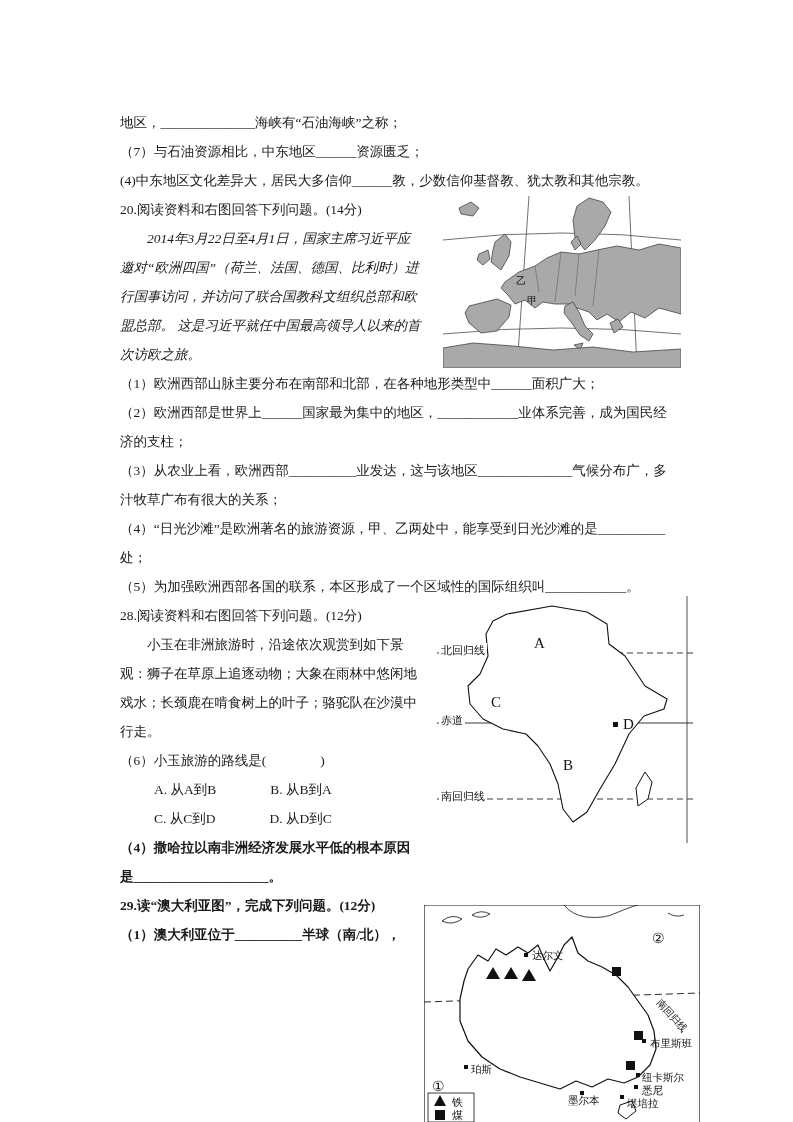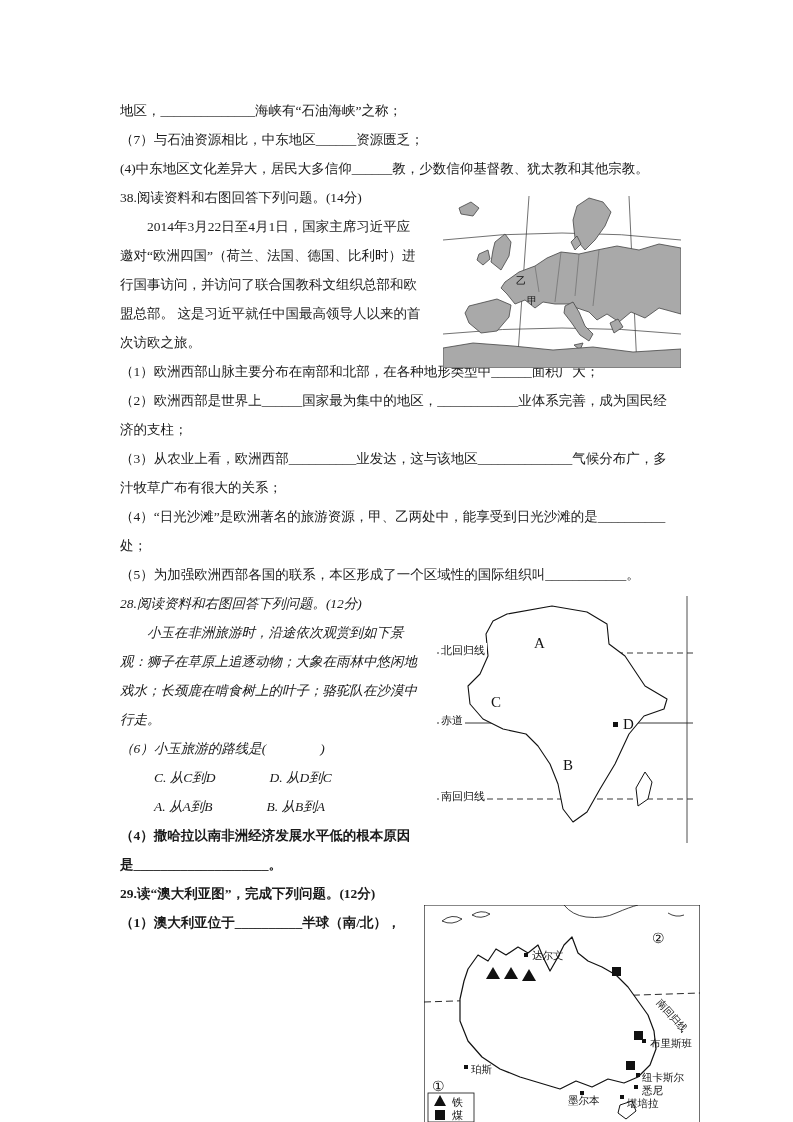--- a/index.html
+++ b/index.html
@@ -7,61 +7,61 @@
   .page {
     position: relative;
     width: 793px;
     height: 1122px;
     background: #ffffff;
     color: #1a1a1a;
     font-family: "Liberation Serif", "DejaVu Serif", serif;
     font-size: 13.5px;
     overflow: hidden;
   }
-  .content { position: absolute; left: 120px; top: 96px; width: 556px; }
+  .content { position: absolute; left: 120px; top: 108px; width: 556px; }
   p.line { line-height: 29px; white-space: pre-wrap; overflow: visible; }
   .h1 { height: 29px; }
   .h2 { height: 58px; }
   .h4 { height: 116px; }
-  .h5 { height: 145px; }
+  .h5 { height: 145px; font-style: italic; }
   .w300 { width: 300px; font-weight: bold; }
   .w302 { width: 302px; }
-  .w306 { width: 306px; font-style: italic; }
+  .w306 { width: 306px; }
   .w320 { width: 320px; }
   .indent { text-indent: 27px; }
   .opts { padding-left: 34px; }
   .map { position: absolute; }
   #map-europe   { left: 443px; top: 196px; width: 238px; height: 172px; }
   #map-africa   { left: 437px; top: 596px; width: 256px; height: 247px; }
   #map-australia{ left: 424px; top: 905px; width: 276px; height: 217px; }
   svg text { font-family: "Liberation Serif", "DejaVu Serif", serif; fill: #111; }
 </style>
 </head>
 <body>
 
 <div class="page">
 
   <div class="content">
     <p class="line h1">地区，______________海峡有“石油海峡”之称；</p>
     <p class="line h1">（7）与石油资源相比，中东地区______资源匮乏；</p>
     <p class="line h1">(4)中东地区文化差异大，居民大多信仰______教，少数信仰基督教、犹太教和其他宗教。</p>
 
-    <p class="line h1 w320">38.阅读资料和右图回答下列问题。(14分)</p>
+    <p class="line h1 w320">20.阅读资料和右图回答下列问题。(14分)</p>
     <p class="line h5 w302 indent">2014年3月22日至4月1日，国家主席习近平应邀对“欧洲四国”（荷兰、法国、德国、比利时）进行国事访问，并访问了联合国教科文组织总部和欧盟总部。 这是习近平就任中国最高领导人以来的首次访欧之旅。</p>
     <p class="line h1">（1）欧洲西部山脉主要分布在南部和北部，在各种地形类型中______面积广大；</p>
     <p class="line h2">（2）欧洲西部是世界上______国家最为集中的地区，____________业体系完善，成为国民经济的支柱；</p>
     <p class="line h2">（3）从农业上看，欧洲西部__________业发达，这与该地区______________气候分布广，多汁牧草广布有很大的关系；</p>
     <p class="line h2">（4）“日光沙滩”是欧洲著名的旅游资源，甲、乙两处中，能享受到日光沙滩的是__________处；</p>
     <p class="line h1">（5）为加强欧洲西部各国的联系，本区形成了一个区域性的国际组织叫____________。</p>
 
     <p class="line h1 w306">28.阅读资料和右图回答下列问题。(12分)</p>
     <p class="line h4 w306 indent">小玉在非洲旅游时，沿途依次观赏到如下景观：狮子在草原上追逐动物；大象在雨林中悠闲地戏水；长颈鹿在啃食树上的叶子；骆驼队在沙漠中行走。</p>
     <p class="line h1 w306">（6）小玉旅游的路线是(　　　　)</p>
+    <p class="line h1 w306 opts">A. 从A到B　　　　B. 从B到A</p>
     <p class="line h1 w306 opts">C. 从C到D　　　　D. 从D到C</p>
-    <p class="line h1 w306 opts">A. 从A到B　　　　B. 从B到A</p>
     <p class="line h2 w300">（4）撒哈拉以南非洲经济发展水平低的根本原因是____________________。</p>
 
     <p class="line h1 w300">29.读“澳大利亚图”，完成下列问题。(12分)</p>
     <p class="line h1 w300">（1）澳大利亚位于__________半球（南/北），</p>
   </div>
 
   <div class="map" id="map-europe">
     <svg width="238" height="172" viewBox="0 0 238 172">
       <rect width="238" height="172" fill="#ffffff"></rect>
       <g stroke="#333" stroke-width="0.7" fill="none">

